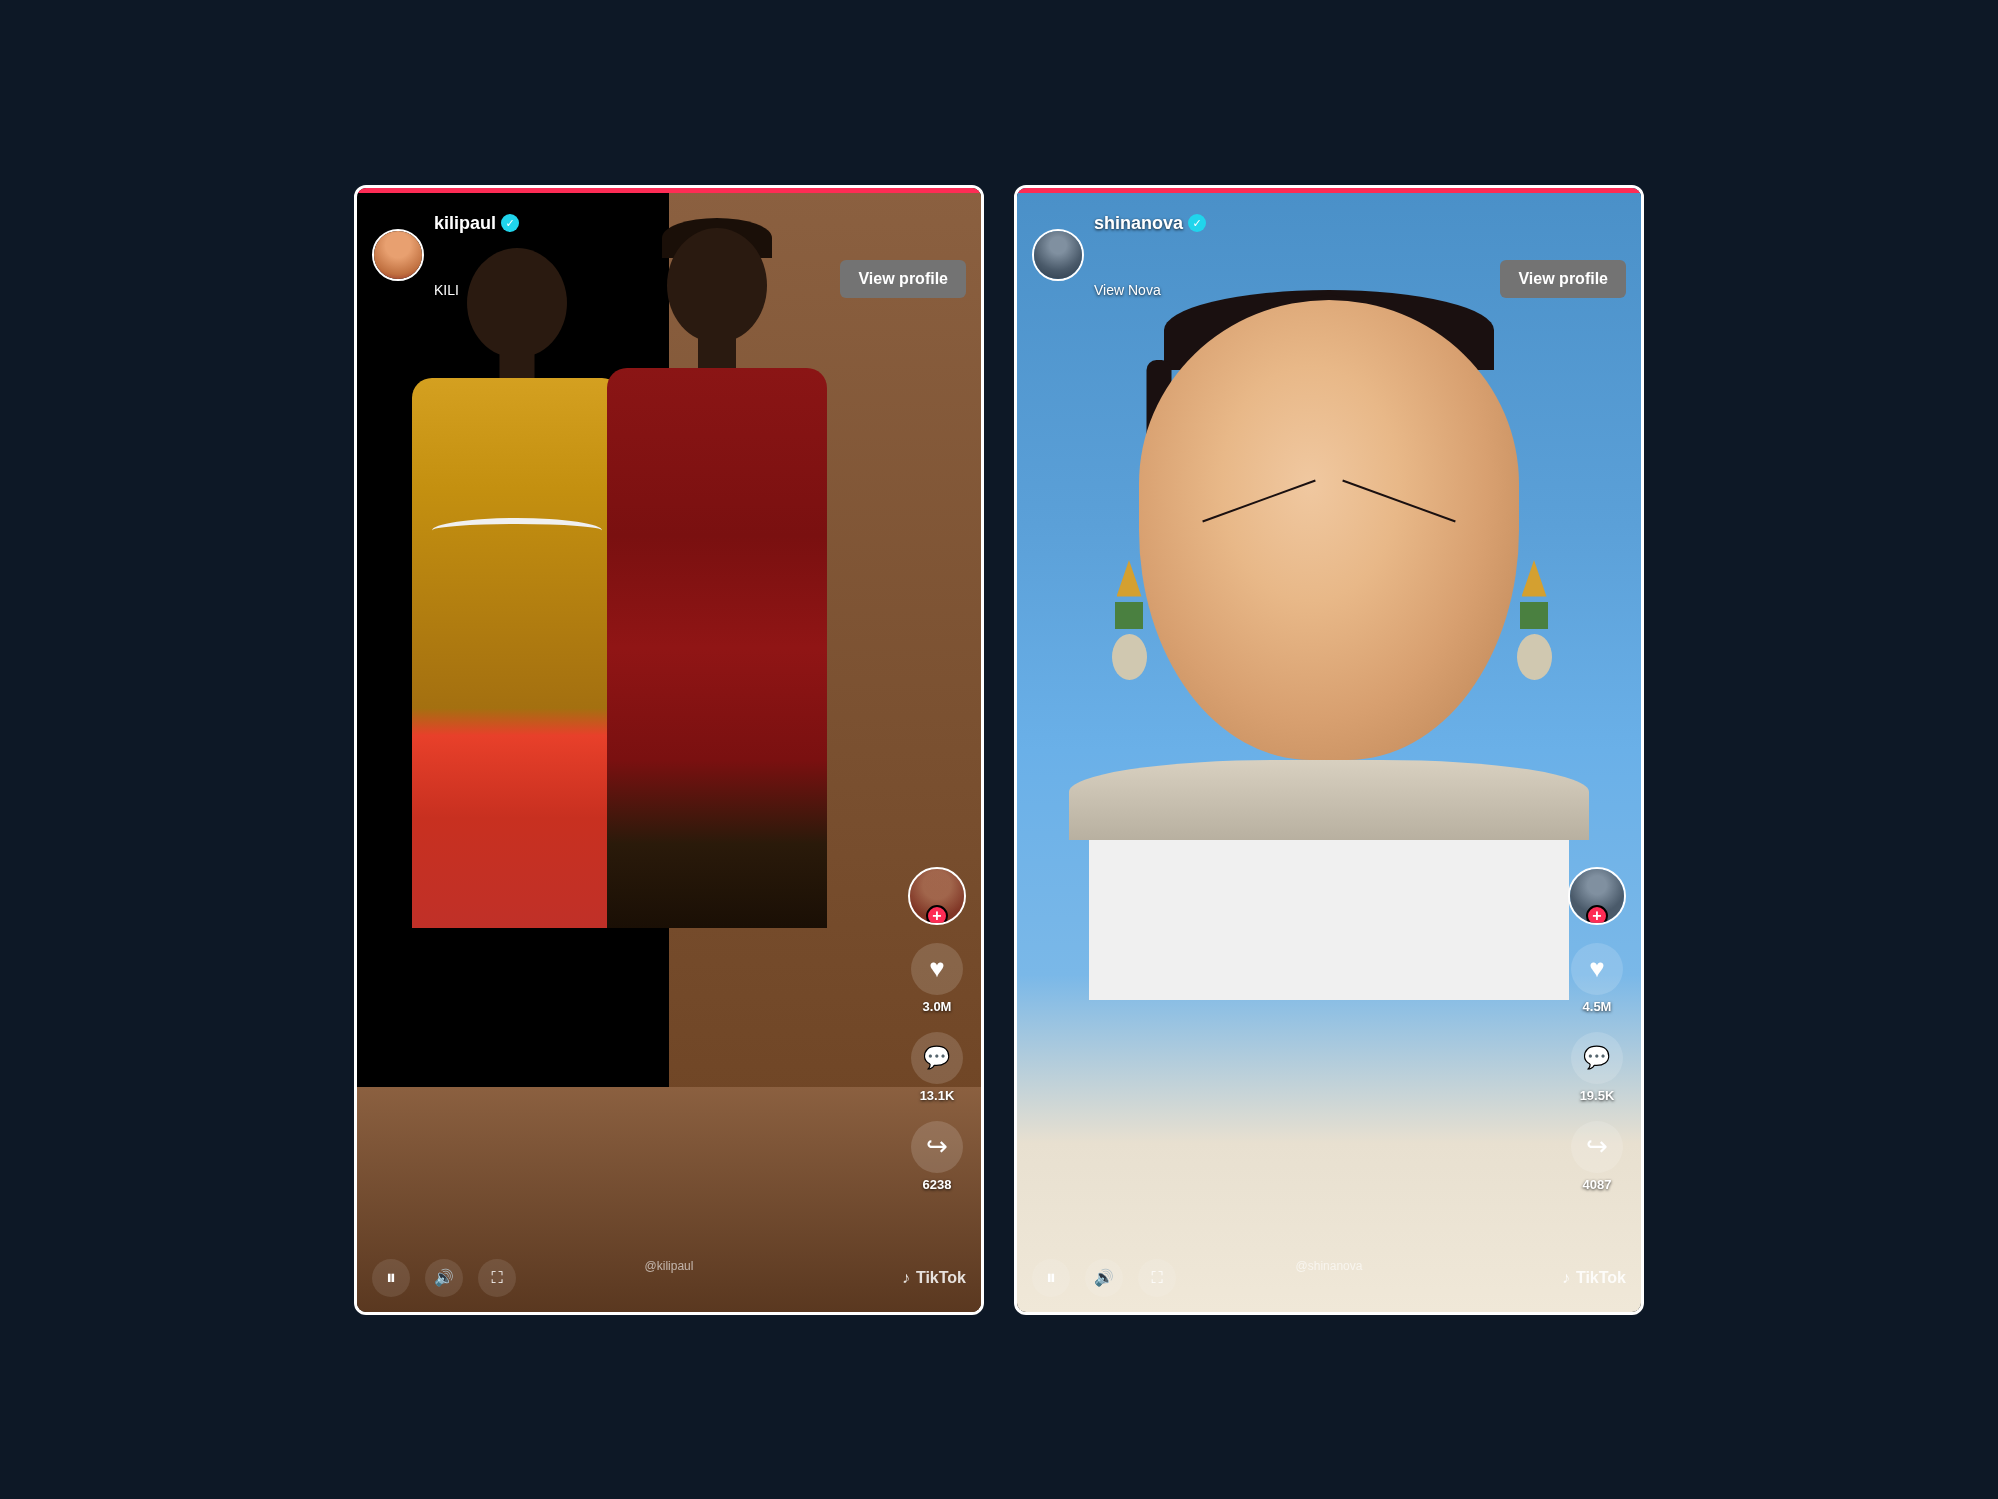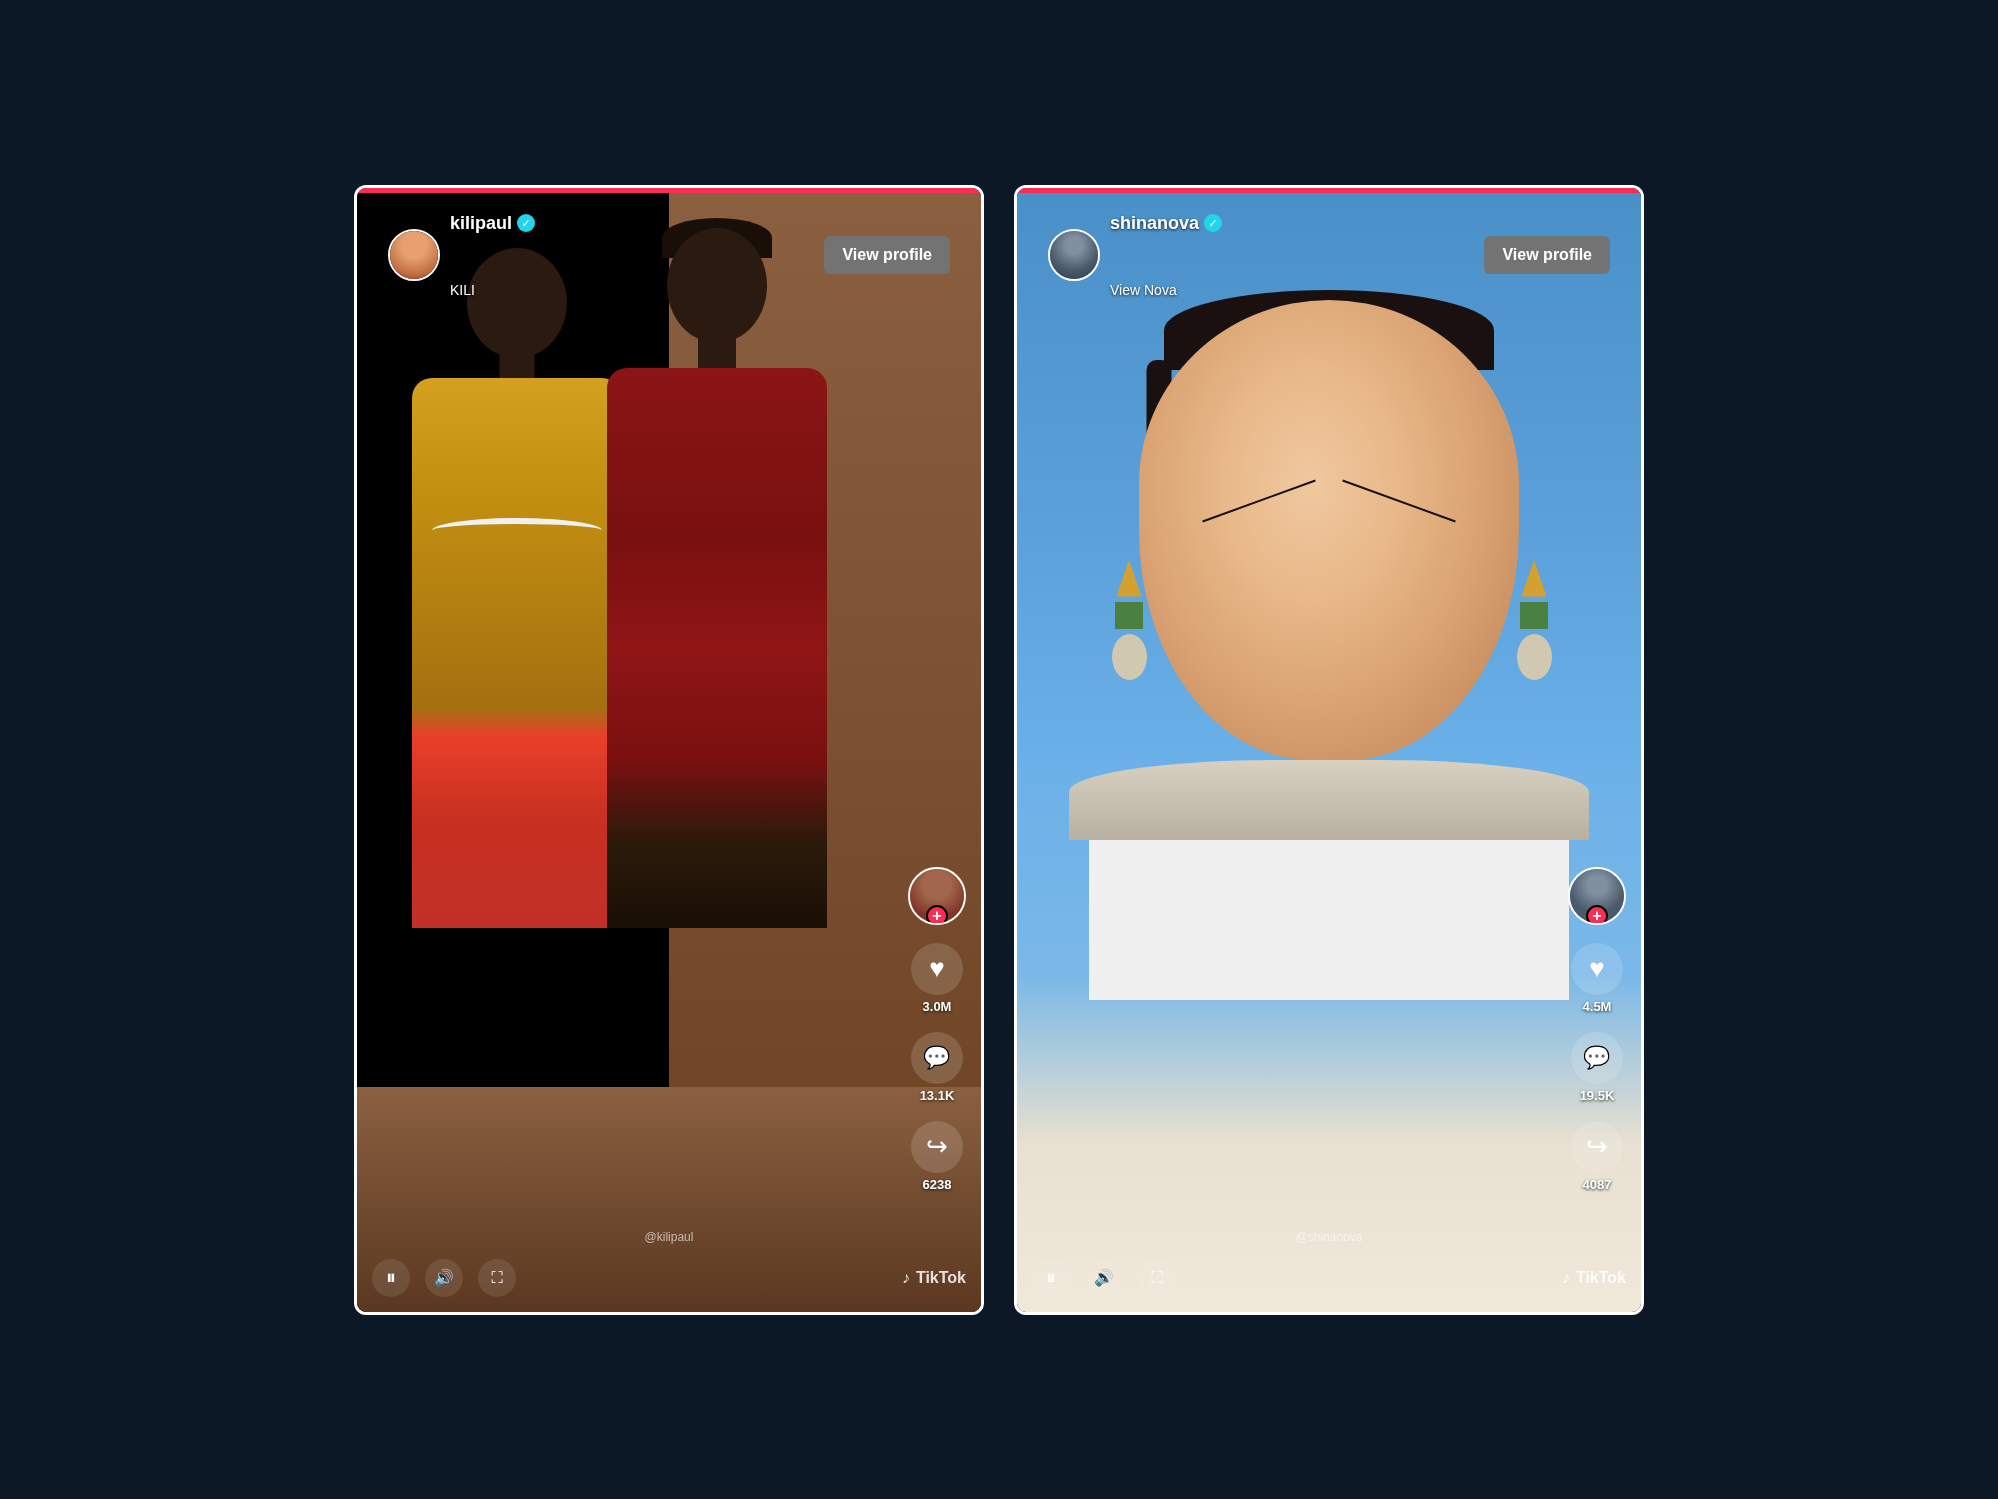--- a/index.html
+++ b/index.html
@@ -35,23 +35,23 @@
       top: 0; left: 0; right: 0;
       height: 5px;
       background: #fe2c55;
       z-index: 10;
     }
     .header-overlay {
       position: absolute;
       top: 15px;
       left: 0; right: 0;
       display: flex;
-      align-items: center;
+      align-items: flex-end;
       justify-content: space-between;
-      padding: 10px 31px;
+      padding: 10px 15px;
       z-index: 20;
     }
     .user-info {
       display: flex;
       align-items: center;
       gap: 10px;
     }
     .avatar {
       width: 52px;
       height: 52px;
@@ -213,21 +213,21 @@
     .tiktok-logo {
       display: flex;
       align-items: center;
       gap: 6px;
       color: rgba(255,255,255,0.85);
       font-size: 16px;
       font-weight: 700;
     }
     .handle-text {
       position: absolute;
-      bottom: 68px;
+      bottom: 39px;
       left: 50%;
       transform: translateX(-50%);
       color: rgba(255,255,255,0.6);
       font-size: 12px;
       z-index: 20;
       white-space: nowrap;
     }
     
     .people-scene {
       position: absolute;

